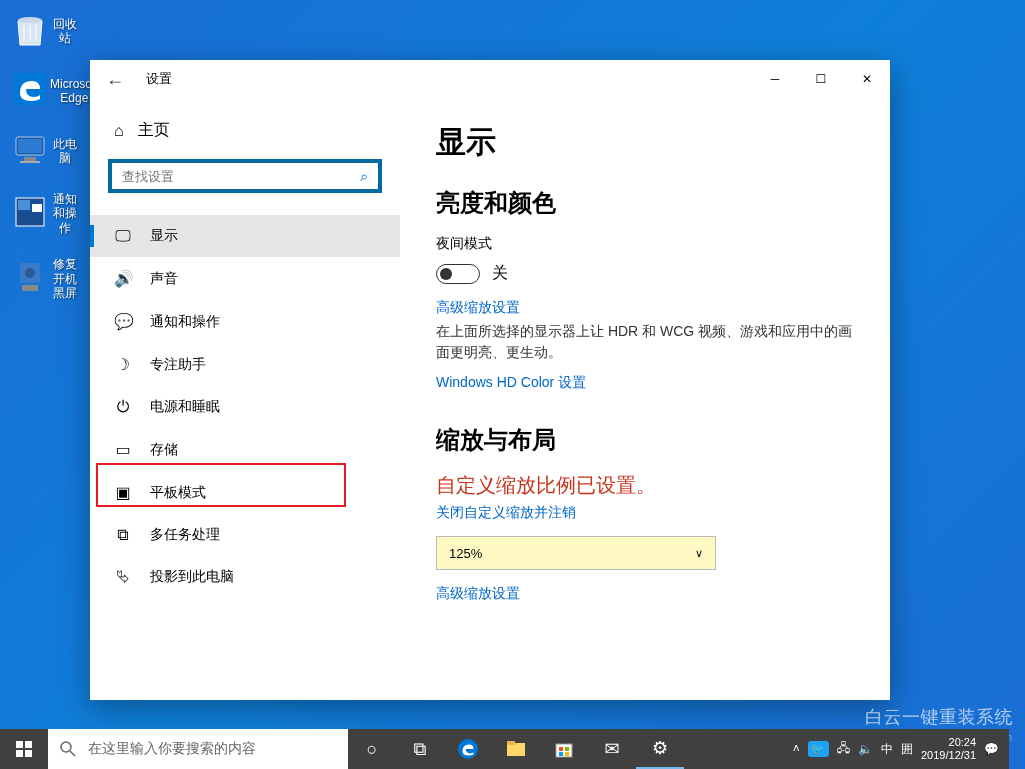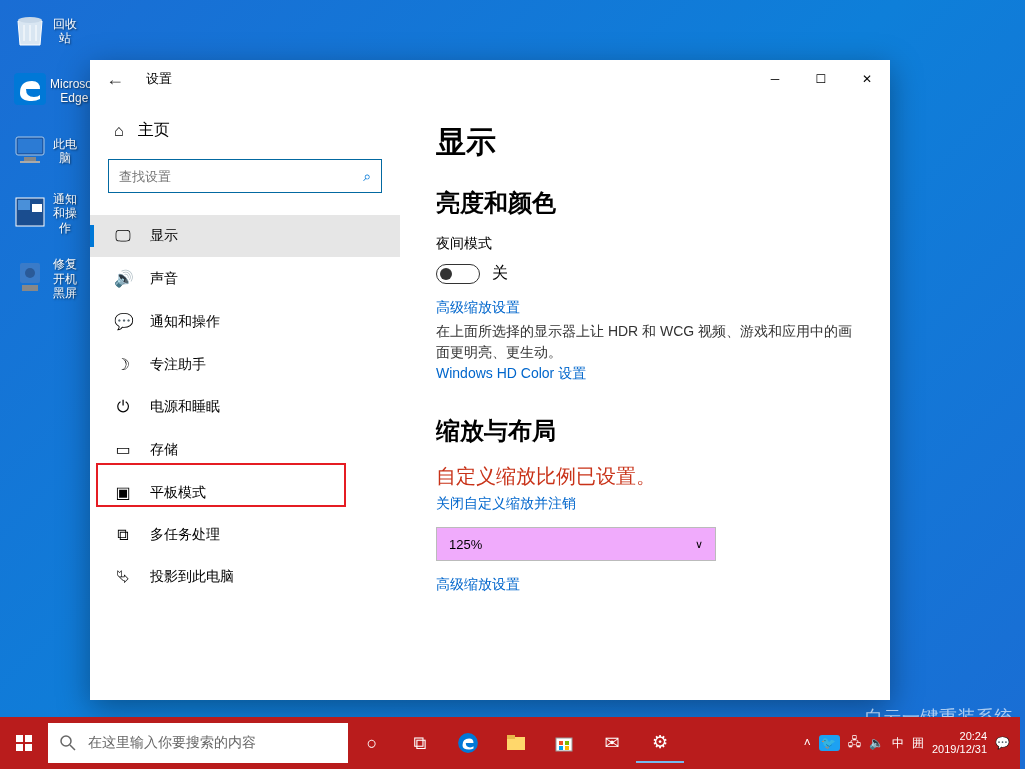--- a/index.html
+++ b/index.html
@@ -18,46 +18,46 @@
 .back-btn { font-size: 18px; color: #333; cursor: pointer; padding: 4px; }
 .titlebar-title { font-size: 13px; }
 .win-controls { display: flex; }
 .win-controls div { width: 46px; height: 32px; display: flex; align-items: center; justify-content: center; cursor: pointer; font-size: 12px; }
 
 .window-body { flex: 1; display: flex; overflow: hidden; }
 .sidebar { width: 310px; padding: 14px 0; overflow-y: auto; }
 .home-row { display: flex; align-items: center; gap: 14px; padding: 8px 24px 18px; cursor: pointer; }
 .home-row .home-icon { font-size: 16px; }
 .search-wrap { padding: 0 18px 22px; }
-.search-box { border: 1px solid #0369a1; height: 34px; display: flex; align-items: center; padding: 0 10px; }
+.search-box { border: 4px solid #0369a1; height: 34px; display: flex; align-items: center; padding: 0 10px; }
 .search-box input { border: none; outline: none; flex: 1; font-size: 13px; }
 .search-box .search-icon { color: #0078d7; font-size: 14px; }
 .section-label { font-weight: 600; font-size: 14px; padding: 0 24px 18px; }
 .nav-item { display: flex; align-items: center; gap: 18px; padding: 12px 24px; cursor: pointer; font-size: 14px; position: relative; }
 .nav-item.selected { background: #e6e6e6; }
 .nav-item.selected::before { content: ""; position: absolute; left: 0; top: 10px; bottom: 10px; width: 4px; background: #0078d7; }
 .nav-item .nav-icon { width: 18px; font-size: 16px; text-align: center; }
 .highlight-box { position: absolute; border: 2px solid #e51c23; pointer-events: none; }
 
 .content { flex: 1; padding: 24px 30px 24px 36px; overflow-y: auto; }
 .content h1 { font-size: 30px; font-weight: 600; margin-bottom: 24px; }
 .content h2 { font-size: 24px; font-weight: 600; margin-bottom: 16px; margin-top: 28px; }
 .content h2:first-of-type { margin-top: 0; }
 .setting-label { font-size: 14px; margin-bottom: 10px; }
 .toggle-row { display: flex; align-items: center; gap: 12px; margin-bottom: 14px; }
 .toggle { width: 44px; height: 20px; border: 1px solid #333; border-radius: 10px; position: relative; cursor: pointer; }
 .toggle::after { content: ""; position: absolute; width: 12px; height: 12px; border-radius: 50%; background: #333; top: 3px; left: 3px; }
 .link { color: #0066cc; font-size: 14px; cursor: pointer; display: inline-block; margin-bottom: 4px; }
-.desc-text { font-size: 14px; color: #333; line-height: 1.5; margin-bottom: 1px; }
+.desc-text { font-size: 14px; color: #333; line-height: 1.5; margin-bottom: 10px; }
 .alert-text { color: #c83218; font-size: 20px; margin-bottom: 4px; }
-.dropdown { width: 280px; height: 34px; background: #f0abfc; border: 1px solid #bbb; display: flex; align-items: center; justify-content: space-between; padding: 0 12px; font-size: 13px; cursor: pointer; margin: 10px 0 14px; }
+.dropdown { width: 280px; height: 34px; background: #fef9c3; border: 1px solid #bbb; display: flex; align-items: center; justify-content: space-between; padding: 0 12px; font-size: 13px; cursor: pointer; margin: 10px 0 14px; }
 .dropdown .chev { font-size: 11px; }
 
 
-.taskbar { position: absolute; bottom: 0; left: 0; right: 5px; height: 52px; background: #b91c1c; display: flex; align-items: center; color: #fff; }
+.taskbar { position: absolute; bottom: 0; left: 0; right: 16px; height: 40px; background: #404040; display: flex; align-items: center; color: #fff; }
 .start-btn { width: 48px; height: 40px; display: flex; align-items: center; justify-content: center; cursor: pointer; }
 .taskbar-search { width: 300px; height: 40px; background: #fff; color: #666; display: flex; align-items: center; padding-left: 12px; font-size: 14px; gap: 12px; cursor: text; }
 .taskbar-search svg { flex-shrink: 0; }
 .task-icons { display: flex; }
 .task-icons .tbtn { width: 48px; height: 40px; display: flex; align-items: center; justify-content: center; cursor: pointer; font-size: 18px; }
 .task-icons .tbtn.active { border-bottom: 2px solid #76b9ed; }
 .tray { margin-left: auto; display: flex; align-items: center; padding-right: 10px; gap: 8px; font-size: 12px; }
 .tray .tray-time { text-align: right; font-size: 11px; line-height: 1.2; }
 .watermark { position: absolute; right: 12px; bottom: 40px; color: rgba(255,255,255,.65); font-size: 18px; letter-spacing: 0.5px; }
 .watermark-sub { position: absolute; right: 12px; bottom: 26px; color: rgba(255,255,255,.4); font-size: 10px; letter-spacing: 1px; }

